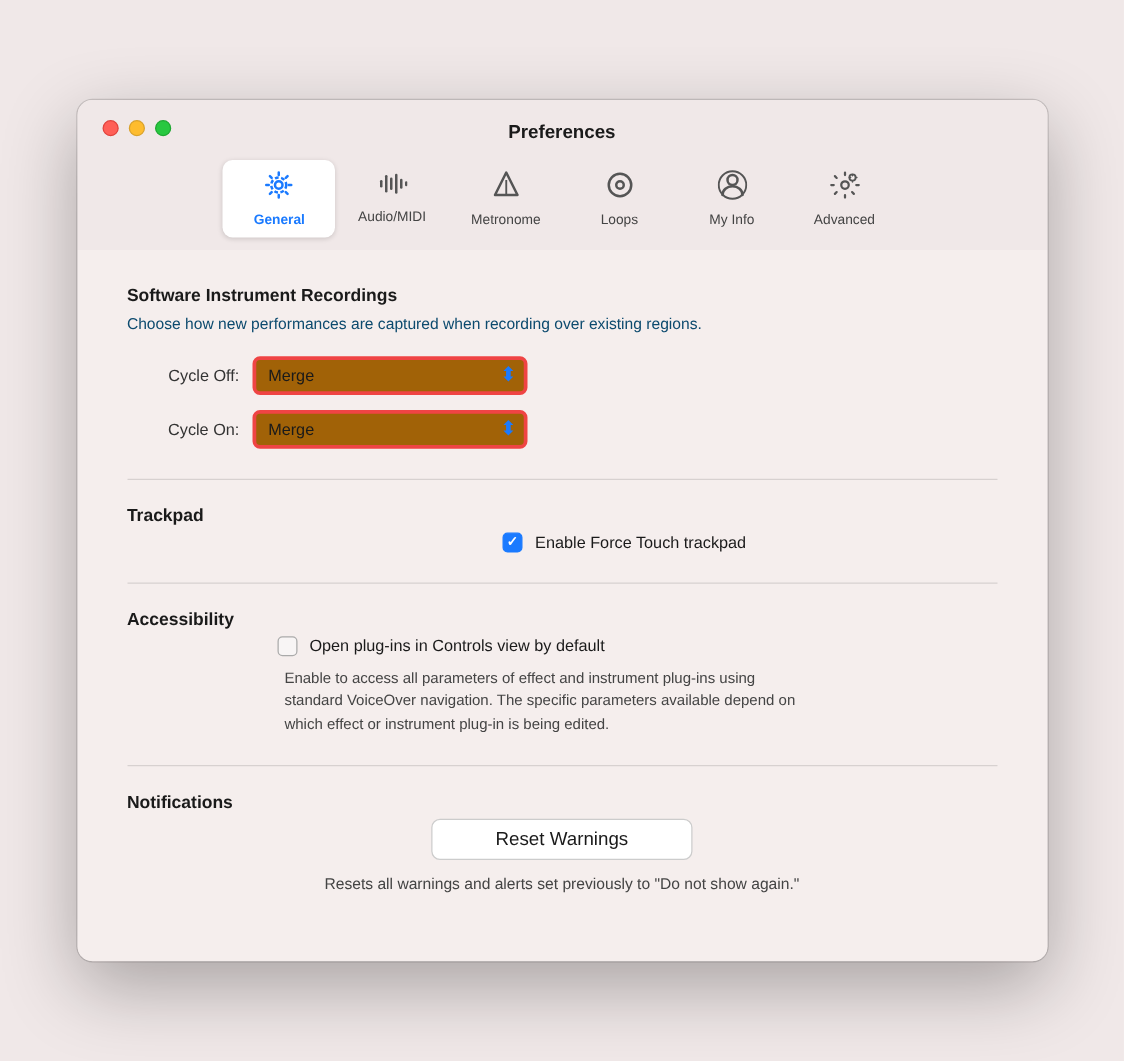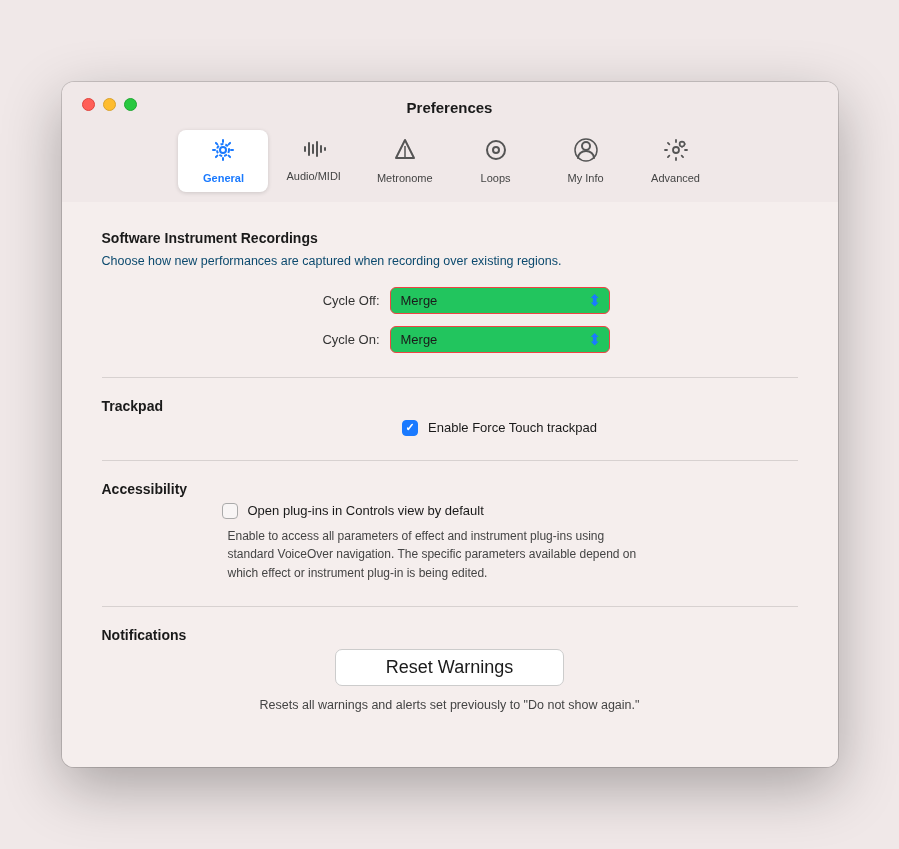--- a/index.html
+++ b/index.html
@@ -94,40 +94,39 @@
     }
     .section-desc {
       font-size: 12.5px;
       color: #0c4a6e;
       margin-bottom: 16px;
       line-height: 1.5;
     }
     .form-row {
       display: flex;
       align-items: center;
-      justify-content: center;
       gap: 10px;
       margin-bottom: 12px;
     }
     .form-label {
       font-size: 13px;
       color: #333;
       text-align: right;
       width: 90px;
     }
     .select-wrapper {
       position: relative;
       width: 220px;
     }
     .select-wrapper select {
       width: 100%;
       padding: 5px 25px 5px 10px;
-      border: 1px solid #ef4444;
+      border: 3px solid #ef4444;
       border-radius: 6px;
-      background: #22c55e;
+      background: #a16207;
       font-size: 13px;
       color: #1a1a1a;
       appearance: none;
       -webkit-appearance: none;
       cursor: pointer;
     }
     .select-arrow {
       position: absolute;
       right: 8px;
       top: 50%;
@@ -202,21 +201,21 @@
     .button-row {
       display: flex;
       justify-content: center;
       margin-bottom: 10px;
     }
     .btn-reset {
       background: white;
       border: 1px solid #ccc;
       border-radius: 7px;
       padding: 7px 50px;
-      font-size: 18px;
+      font-size: 15px;
       color: #1a1a1a;
       cursor: pointer;
       min-width: 200px;
       text-align: center;
     }
     .notifications-desc {
       font-size: 12.5px;
       color: #444;
       text-align: center;
       line-height: 1.5;

